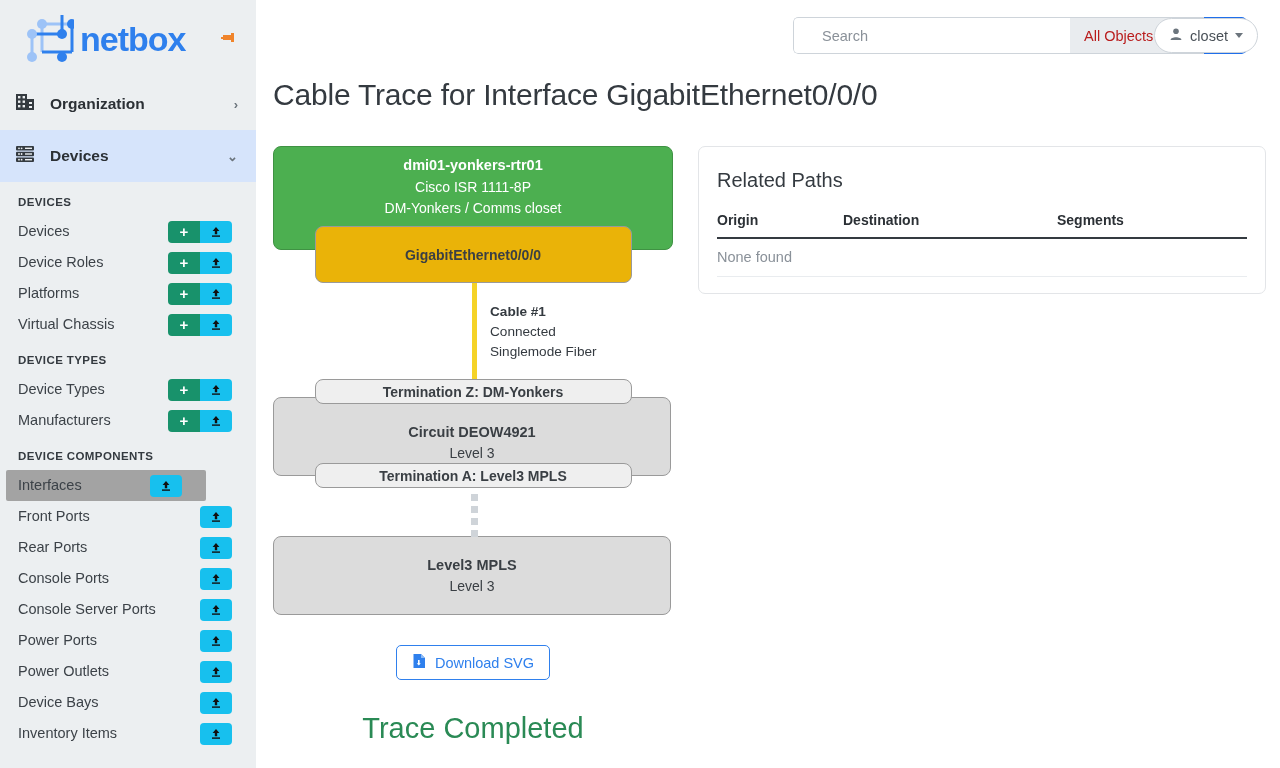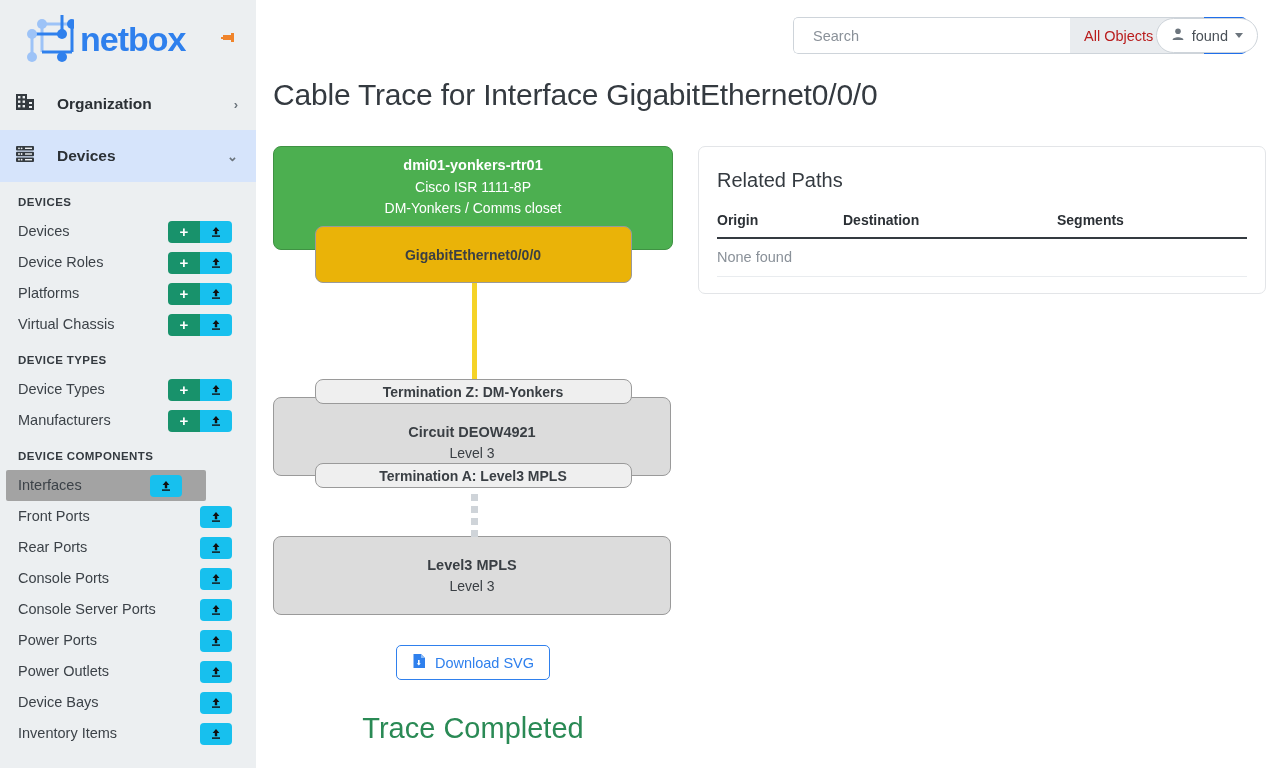--- a/index.html
+++ b/index.html
@@ -36,21 +36,21 @@
   .nav-group {
     display: flex; align-items: center;
     height: 52px;
     padding: 0 18px 0 14px;
     gap: 14px;
     cursor: pointer;
     font-size: 15.5px; font-weight: 700; color: #2b3035;
   }
   .nav-group.lighter { background: #eceff1; }
   .nav-group.active { background: #d6e4fb; }
-  .nav-group .label { flex: 1; margin-left: 7px; }
+  .nav-group .label { flex: 1; }
   .chev { color: #6c757d; font-size: 13px; }
 
   .sec-title {
     font-size: 11.5px; font-weight: 700; letter-spacing: .4px;
     color: #343a40; padding: 14px 0 8px 18px; text-transform: uppercase;
   }
   .nav-row {
     display: flex; align-items: center;
     height: 31px; margin: 0 0 0 0;
     padding-left: 18px; padding-right: 10px;
@@ -83,21 +83,21 @@
   }
   .searchwrap {
     position: absolute; left: 537px; top: 17px;
     display: flex; height: 37px;
     border-radius: 5px; overflow: hidden;
   }
   .search-input {
     width: 277px; height: 37px;
     border: 1px solid #ced4da; border-right: none;
     border-radius: 5px 0 0 5px;
-    padding: 0 19px; font-size: 14.5px;
+    padding: 0 28px; font-size: 14.5px;
     font-family: "Liberation Sans", sans-serif;
     color: #343a40; background: #fff; outline: none;
   }
   .search-input::placeholder { color: #8a9199; }
   .obj-select {
     display: flex; align-items: center; justify-content: center;
     padding: 0 14px; height: 37px;
     background: #e9ecef; border: 1px solid #ced4da; border-left: none; border-right: none;
     font-size: 14.5px; color: #b91c1c; cursor: pointer; white-space: nowrap;
   }
@@ -506,21 +506,21 @@
         </div>
       </div>
 
       <div class="userbtn">
         <span>
           <svg width="14" height="14" viewBox="0 0 14 14">
             <circle cx="7" cy="4.2" r="2.8" fill="#6c757d"></circle>
             <path d="M1.6 13 C1.6 9.4 12.4 9.4 12.4 13 Z" fill="#6c757d"></path>
           </svg>
         </span>
-        <span>found</span>
+        <span>closet</span>
         <span class="caret"></span>
       </div>
     </div>
 
     <div class="page-title">Cable Trace for Interface GigabitEthernet0/0/0</div>
 
     <div class="content">
 
       <div class="trace">
 
@@ -529,20 +529,25 @@
           <div class="n2">Cisco ISR 1111-8P</div>
           <div class="n3">DM-Yonkers / Comms closet</div>
         </div>
 
         <div class="node node-term">
           <div>GigabitEthernet0/0/0</div>
         </div>
 
         <div class="cable-area">
           <div class="cable-line"></div>
+          <div class="cable-info">
+            <div class="ci1">Cable #1</div>
+            <div class="ci2">Connected</div>
+            <div class="ci3">Singlemode Fiber</div>
+          </div>
         </div>
 
         <div class="circuit-wrap">
           <div class="node node-circuit">
             <div class="c1">Circuit DEOW4921</div>
             <div class="c2">Level 3</div>
           </div>
           <div class="term-over">
             <span>Termination Z: DM-Yonkers</span>
           </div>

